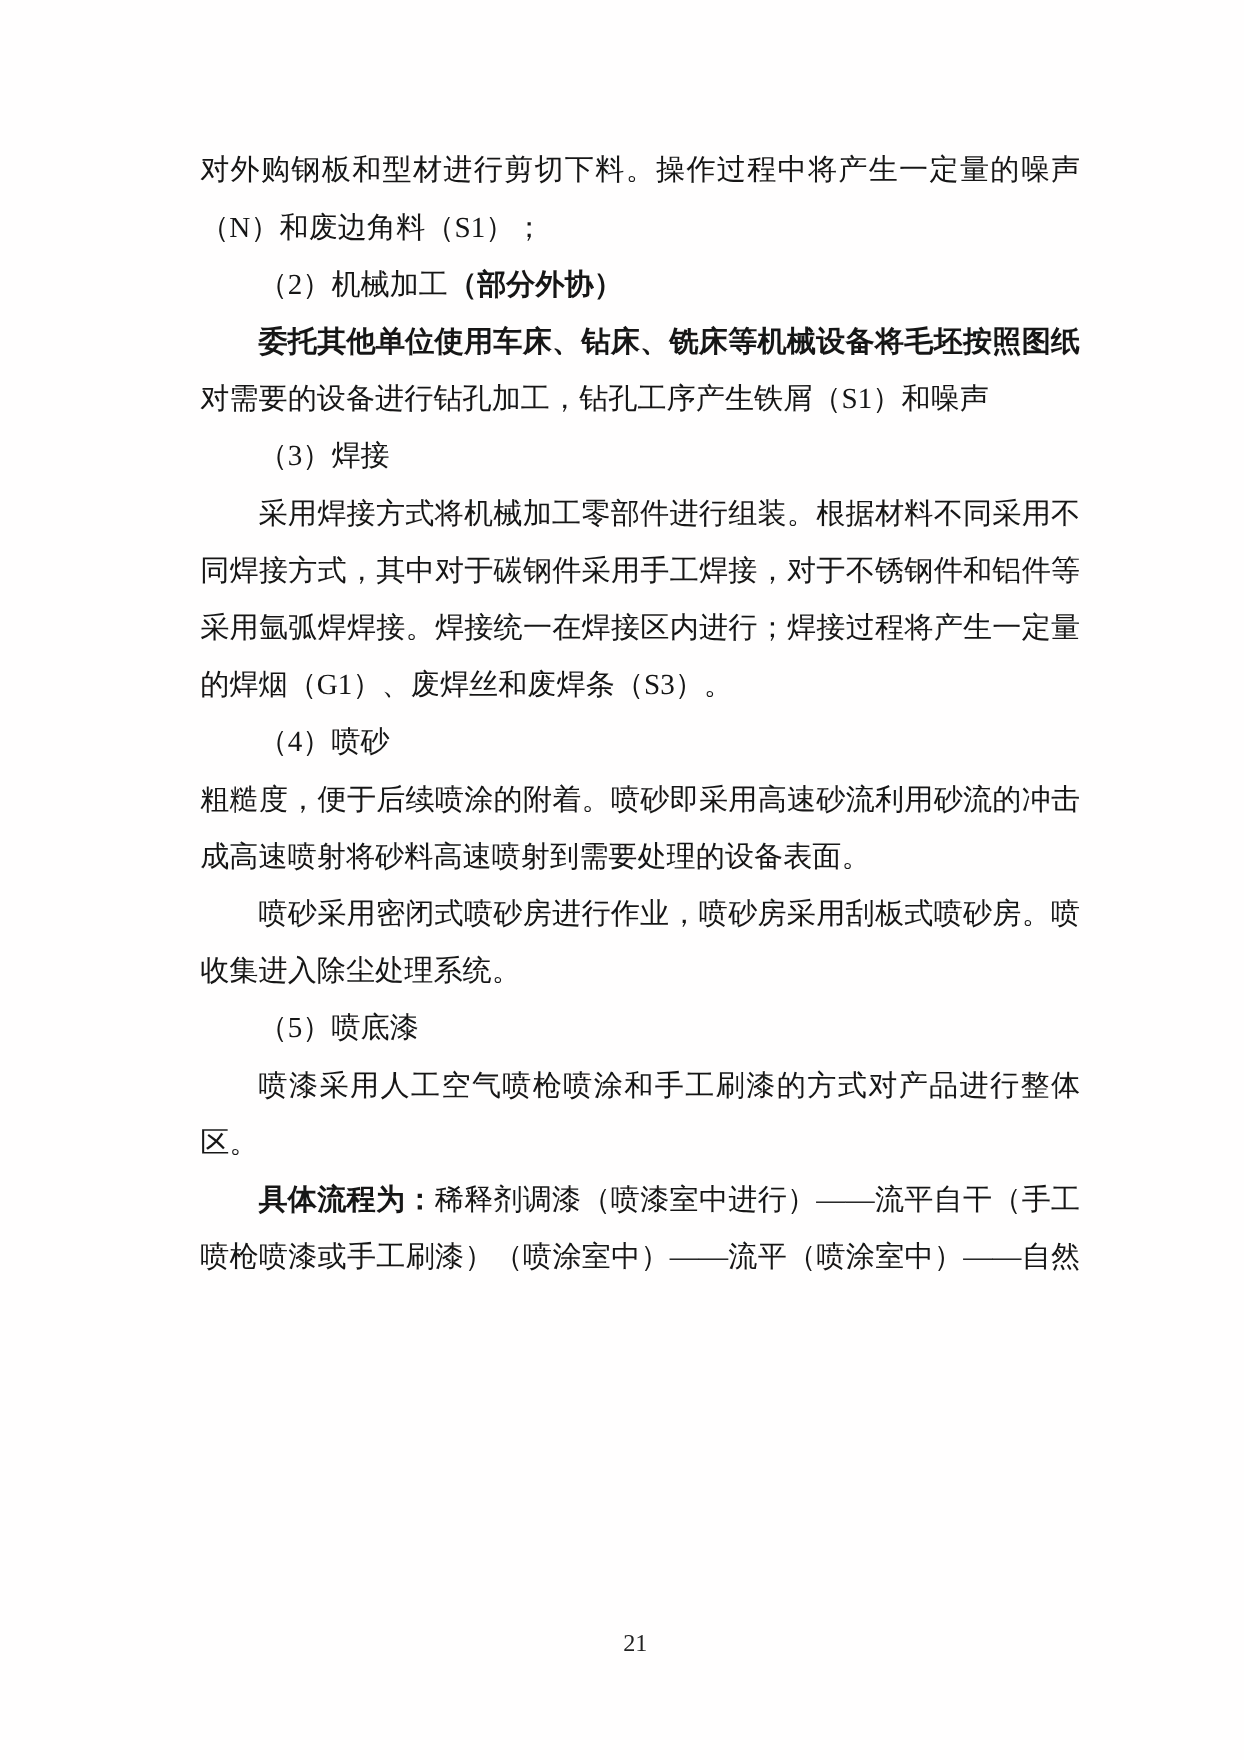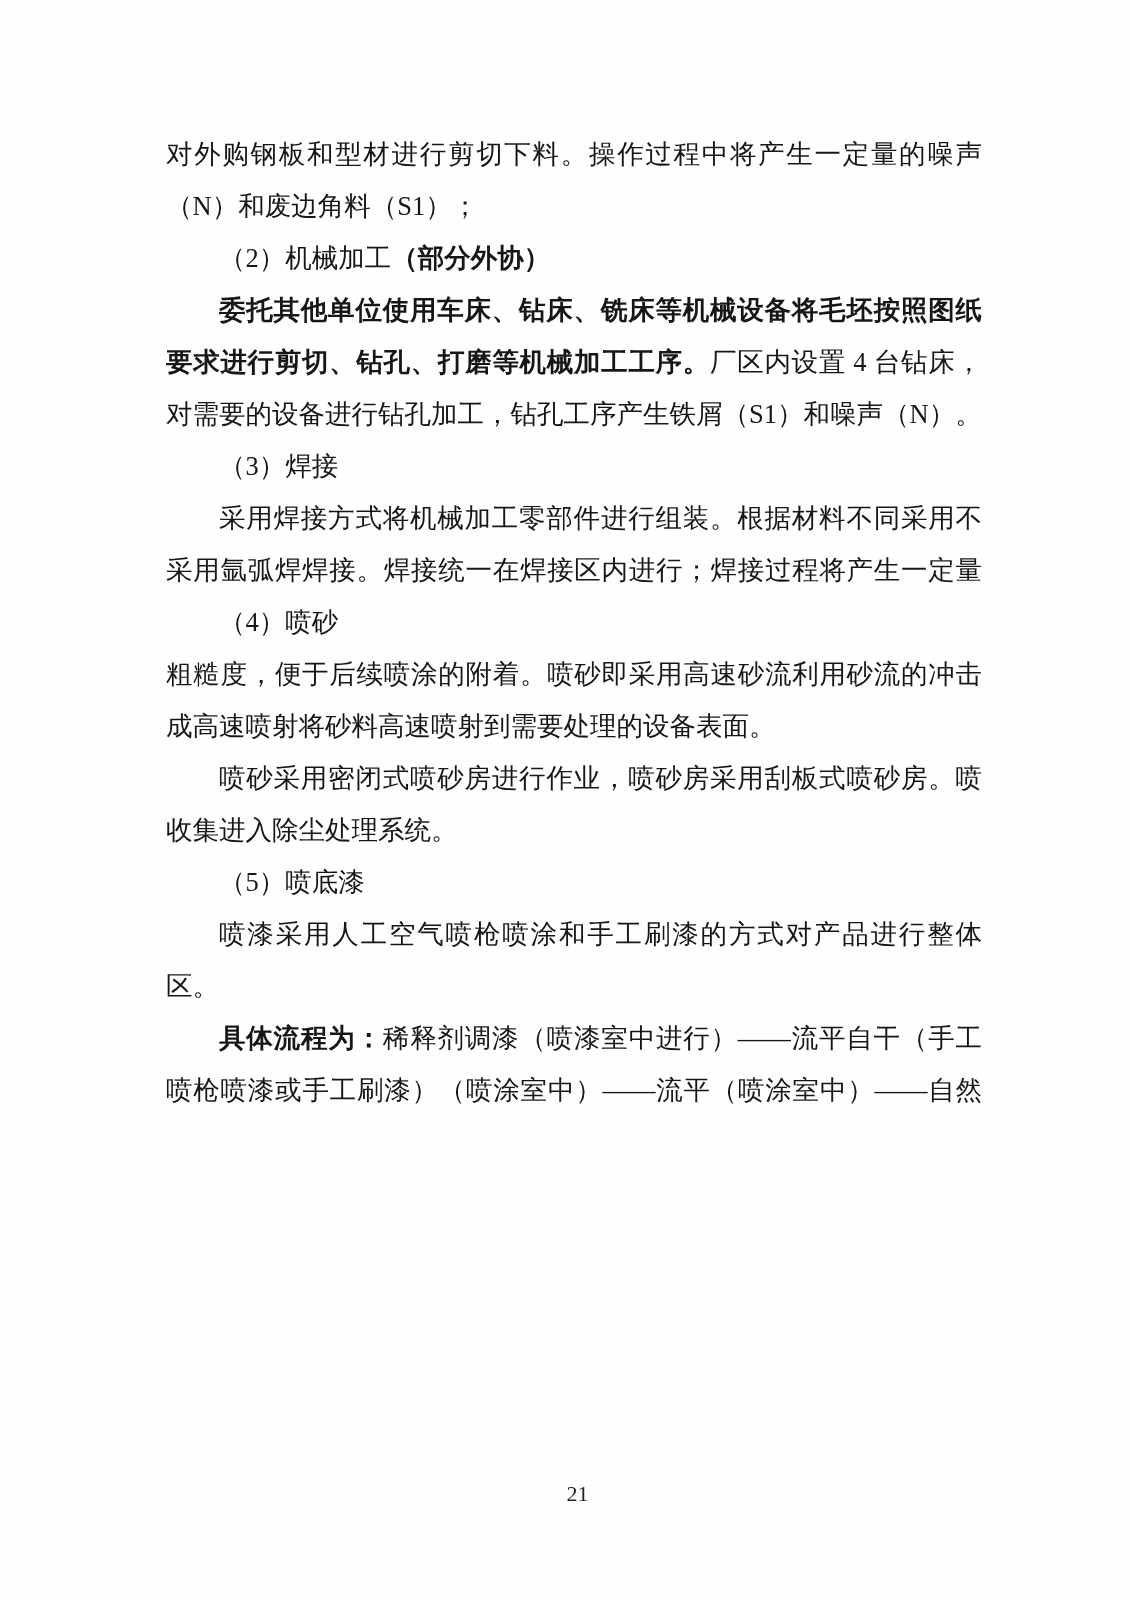--- a/index.html
+++ b/index.html
@@ -23,20 +23,21 @@
     width: 816px;
   }
   .line {
     height: 52px;
     line-height: 52px;
     font-size: 26.5px;
     letter-spacing: 0;
     white-space: normal;
     overflow: hidden;
     text-align: left;
+    margin-left: 16px;
   }
   .line.indent {
     text-indent: 53px;
     font-family: Liberation Serif, serif;
   }
   .line.justify {
     text-align: justify;
     text-align-last: justify;
   }
   .seg { font-weight: normal; }
@@ -54,25 +55,26 @@
 </style>
 </head>
 <body>
 
 <div class="page">
   <div class="content" id="doc-lines">
       <div class="line justify"><span class="seg">对外购钢板和型材进行剪切下料。操作过程中将产生一定量的噪声</span></div>
       <div class="line"><span class="seg">（N）和废边角料（S1）；</span></div>
       <div class="line indent"><span class="seg">（2）机械加工</span><span class="seg bold">（部分外协）</span></div>
       <div class="line indent justify"><span class="seg bold">委托其他单位使用车床、钻床、铣床等机械设备将毛坯按照图纸</span></div>
-      <div class="line justify"><span class="seg bold">要求进行剪切、钻孔、打磨等机械加工工序。</span><span class="seg">厂区内设置 4 台钻床，</span></div>
       <div class="line"><span class="seg">对需要的设备进行钻孔加工，钻孔工序产生铁屑（S1）和噪声（N）。</span></div>
       <div class="line indent"><span class="seg">（3）焊接</span></div>
       <div class="line indent justify"><span class="seg">采用焊接方式将机械加工零部件进行组装。根据材料不同采用不</span></div>
+      <div class="line justify"><span class="seg">同焊接方式，其中对于碳钢件采用手工焊接，对于不锈钢件和铝件等</span></div>
       <div class="line justify"><span class="seg">采用氩弧焊焊接。焊接统一在焊接区内进行；焊接过程将产生一定量</span></div>
+      <div class="line"><span class="seg">的焊烟（G1）、废焊丝和废焊条（S3）。</span></div>
       <div class="line indent"><span class="seg">（4）喷砂</span></div>
       <div class="line justify"><span class="seg">粗糙度，便于后续喷涂的附着。喷砂即采用高速砂流利用砂流的冲击</span></div>
       <div class="line"><span class="seg">成高速喷射将砂料高速喷射到需要处理的设备表面。</span></div>
       <div class="line indent justify"><span class="seg">喷砂采用密闭式喷砂房进行作业，喷砂房采用刮板式喷砂房。喷</span></div>
       <div class="line"><span class="seg">收集进入除尘处理系统。</span></div>
       <div class="line indent"><span class="seg">（5）喷底漆</span></div>
       <div class="line indent justify"><span class="seg">喷漆采用人工空气喷枪喷涂和手工刷漆的方式对产品进行整体</span></div>
       <div class="line"><span class="seg">区。</span></div>
       <div class="line indent justify"><span class="seg bold">具体流程为：</span><span class="seg">稀释剂调漆（喷漆室中进行）——流平自干（手工</span></div>
       <div class="line justify"><span class="seg">喷枪喷漆或手工刷漆）（喷涂室中）——流平（喷涂室中）——自然</span></div>

